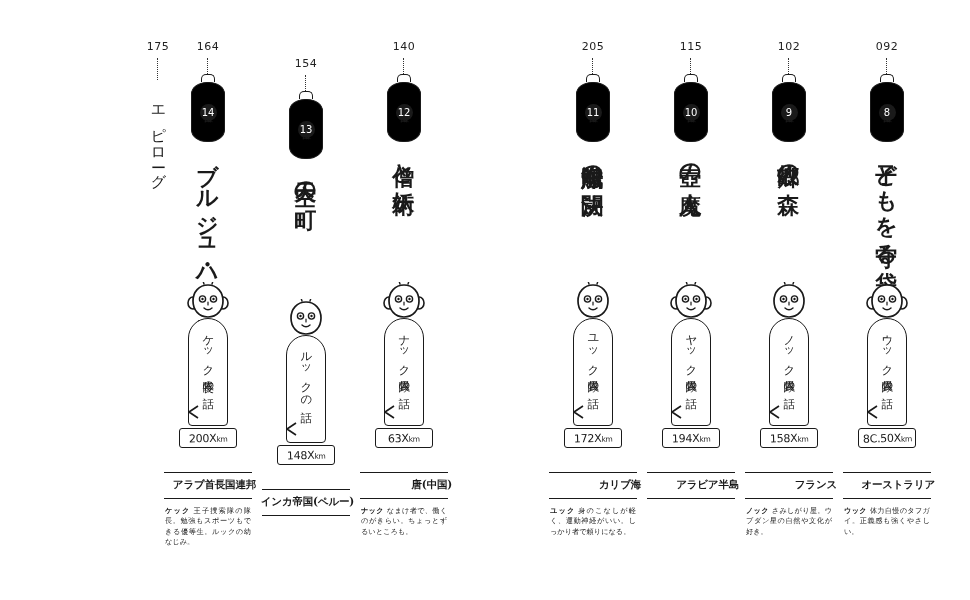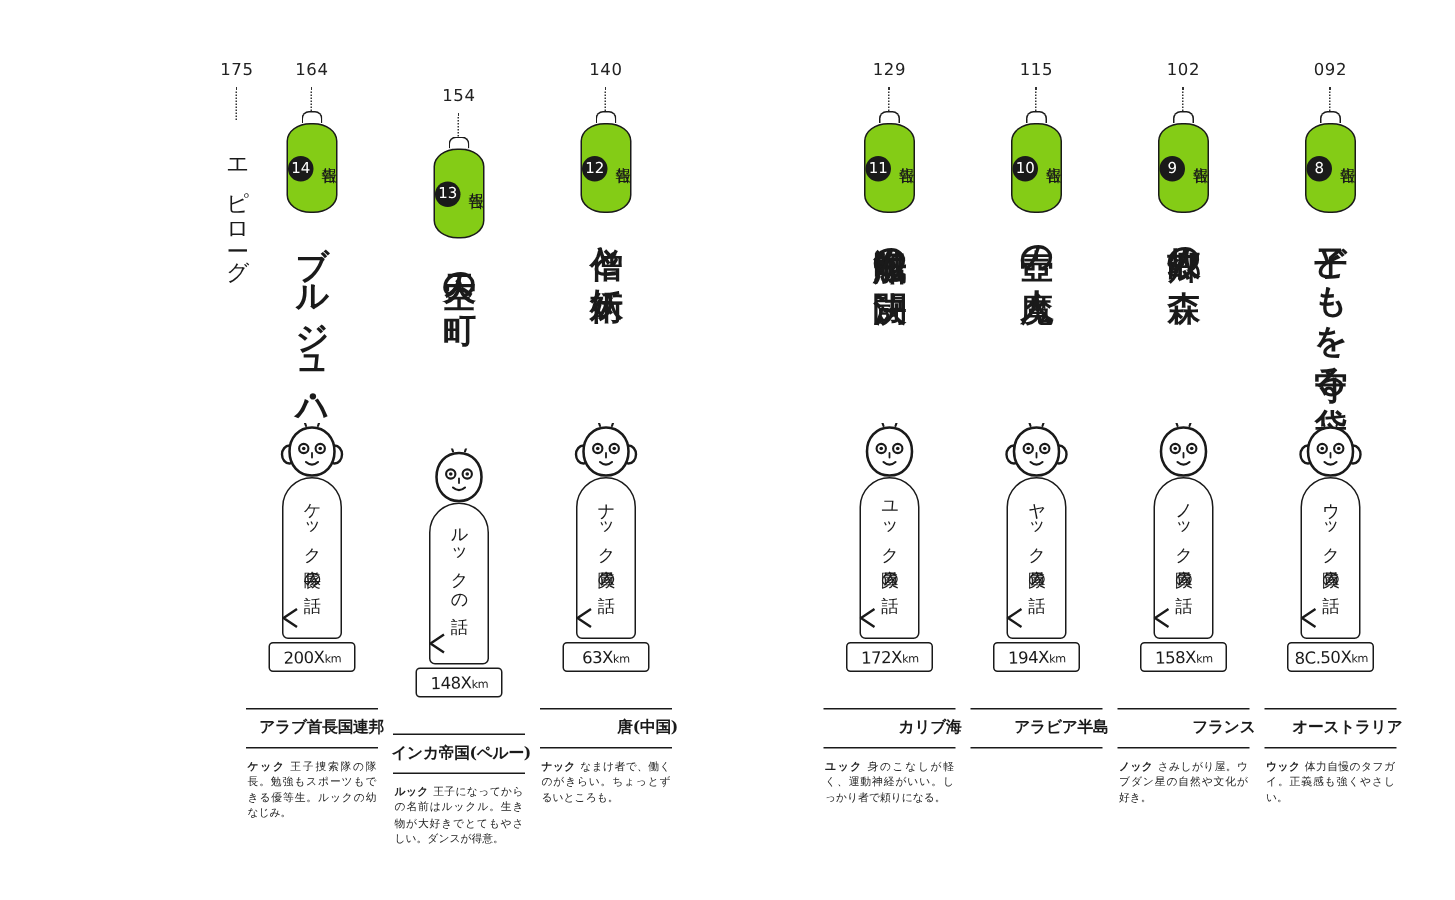--- a/index.html
+++ b/index.html
@@ -60,23 +60,24 @@
   
   .tag {
     position: absolute;
     top: 82px;
     left: 50%;
     transform: translateX(-50%);
     width: 34px;
     height: 60px;
     border: 1.6px solid #1a1a1a;
     border-radius: 16px / 12px;
-    background: #84cc16;
+    background: #000000;
     display: flex;
     flex-direction: column;
+    align-items: center;
     justify-content: center;
     box-sizing: border-box;
   }
   .tag .tag-word {
     writing-mode: vertical-rl;
     text-orientation: upright;
     font-size: 10.5px;
     line-height: 1.05;
     letter-spacing: 0px;
     font-family: "DejaVu Serif", "Liberation Serif", serif;
@@ -322,23 +323,20 @@
     </div>
     <div class="body-tail"><svg width="12" height="14" viewBox="0 0 12 14" xmlns="http://www.w3.org/2000/svg">
     <path d="M11 1 L2 7 L11 13" stroke="#1a1a1a" stroke-width="1.6" fill="#fff" stroke-linejoin="round"></path>
   </svg></div>
     <div class="dist-box">
       <span class="dist-text"><span>148X</span><span class="unit">km</span></span>
     </div>
     <div class="divider"></div>
     <div class="region">インカ帝国(ペルー)</div>
     <div class="divider2"></div>
-    <div class="caption">
-      <span class="cap-name">ルック</span><span>王子になってからの名前はルックル。生き物が大好きでとてもやさしい。ダンスが得意。</span>
-    </div>
   </div>
       <div class="col" style="left: 356px;">
     <div class="page-num">140</div>
     <div class="leader"></div>
     <div class="tag-cap"></div>
     <div class="tag">
       <span class="tag-word">報告</span>
       <span class="tag-num">12</span>
     </div>
     <div class="chapter-title">僧と妖術</div>
@@ -366,21 +364,21 @@
       <span class="dist-text"><span>63X</span><span class="unit">km</span></span>
     </div>
     <div class="divider"></div>
     <div class="region">唐(中国)</div>
     <div class="divider2"></div>
     <div class="caption">
       <span class="cap-name">ナック</span><span>なまけ者で、働くのがきらい。ちょっとずるいところも。</span>
     </div>
   </div>
       <div class="col" style="left: 545px;">
-    <div class="page-num">129</div>
+    <div class="page-num">205</div>
     <div class="leader"></div>
     <div class="tag-cap"></div>
     <div class="tag">
       <span class="tag-word">報告</span>
       <span class="tag-num">11</span>
     </div>
     <div class="chapter-title">海賊船の決闘</div>
     <div class="head">
   <svg width="44" height="40" viewBox="0 0 44 40" fill="none" xmlns="http://www.w3.org/2000/svg">
 

